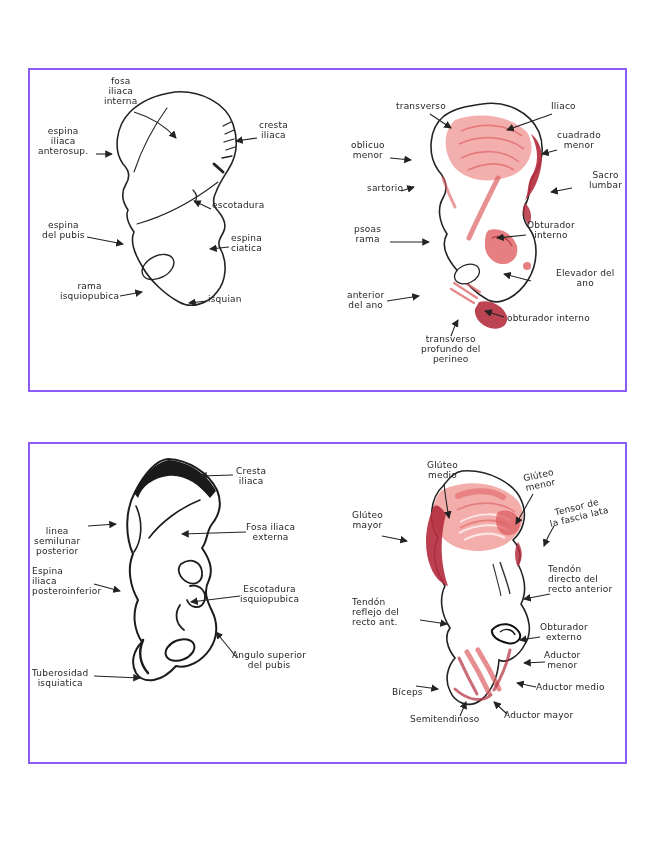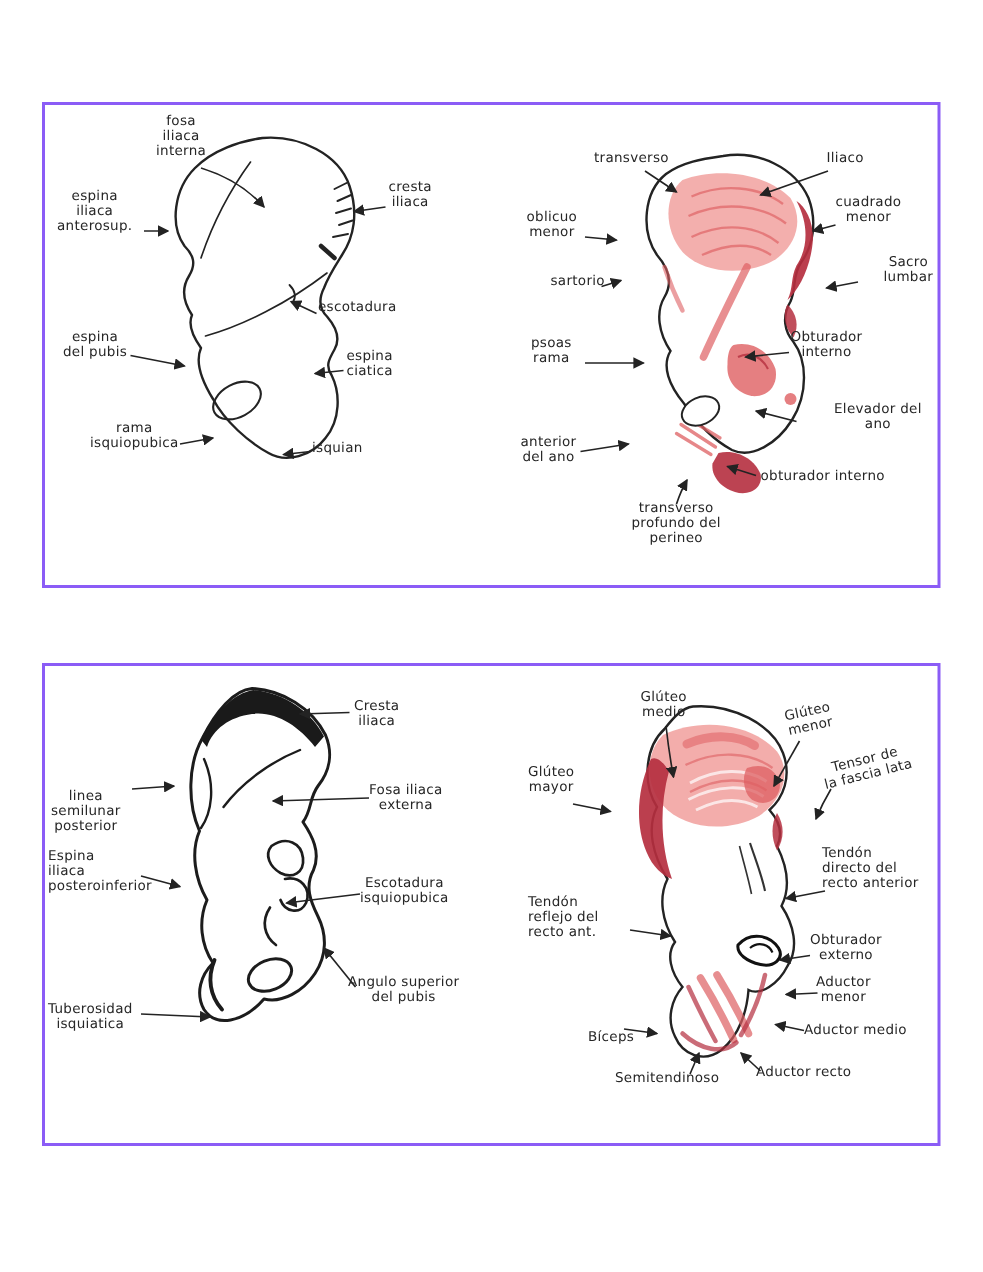--- a/index.html
+++ b/index.html
@@ -251,16 +251,16 @@
     <div class="lbl la" style="left:322px;top:153px">Tendón
 reflejo del
 recto ant.</div>
     <div class="lbl" style="left:510px;top:178px">Obturador
 externo</div>
     <div class="lbl" style="left:514px;top:206px">Aductor
 menor</div>
     <div class="lbl" style="left:362px;top:243px">Bíceps</div>
     <div class="lbl" style="left:506px;top:238px">Aductor medio</div>
     <div class="lbl" style="left:380px;top:270px">Semitendinoso</div>
-    <div class="lbl" style="left:474px;top:266px">Aductor recto</div>
+    <div class="lbl" style="left:474px;top:266px">Aductor mayor</div>
   </section>
 
 </div>
 
 </body></html>

